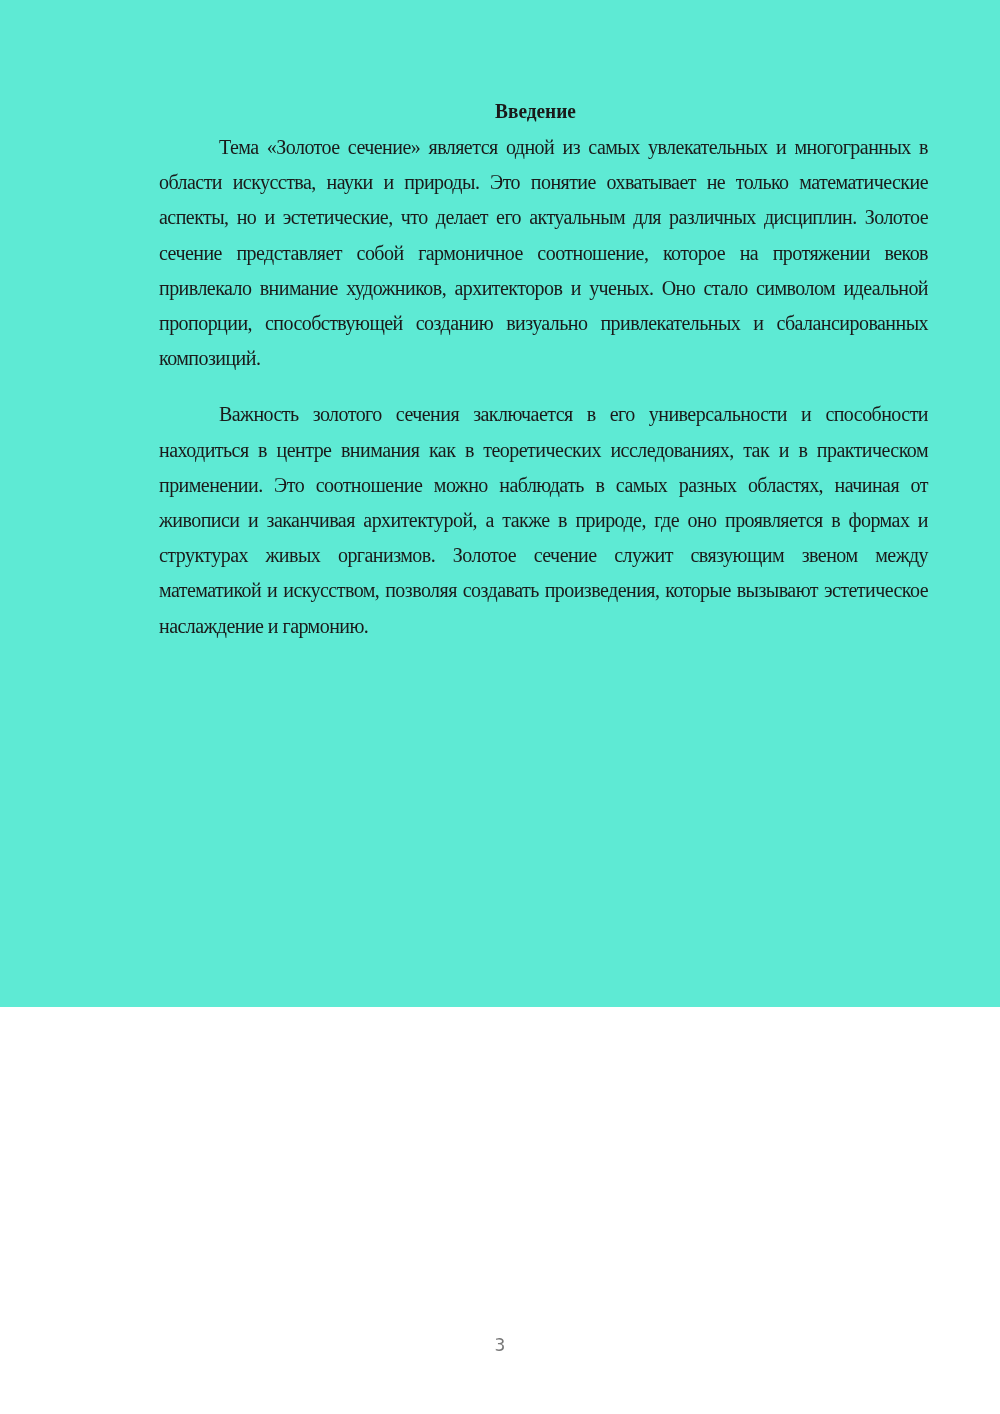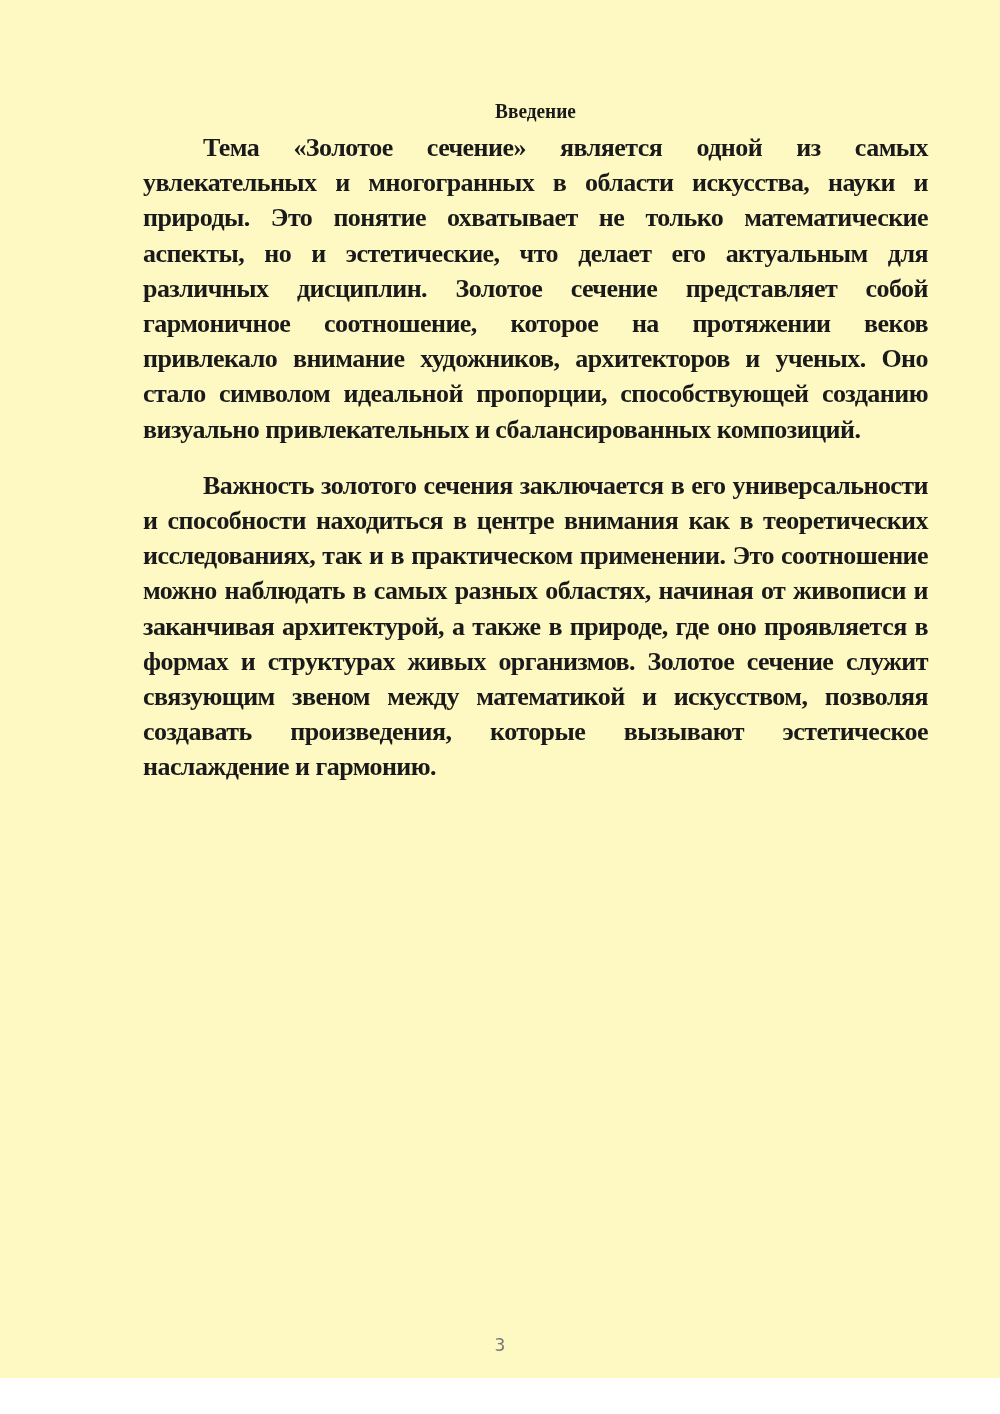--- a/index.html
+++ b/index.html
@@ -1,29 +1,29 @@
 <!DOCTYPE html>
 <html><head>
 <meta charset="utf-8">
 <style>
   html, body { margin:0; padding:0; background:#ffffff; }
   body { width:1000px; height:1414px; position:relative; overflow:hidden; }
-  .page { position:absolute; left:0; top:0; width:1000px; height:1378px; background:#fef9c3; }
+  .page { position:absolute; left:0; top:0; width:1000px; height:1007px; background:#5eead4; }
   .content {
     position:absolute; left:143px; top:96px; width:785px;
     font-family:"Liberation Serif", serif; color:#1a1a1a;
   }
   .title {
     text-align:center; font-weight:bold; font-size:21px; line-height:30px;
     margin:0 0 4px 0; transform:scaleX(0.92); transform-origin:center;
   }
   .para {
-    font-size:26px; line-height:35.2px; text-align:justify;
-    text-indent:60px; margin:0 0 21px 0;
-    letter-spacing:-0.55px; word-spacing:0px;font-weight:bold;
+    font-size:20px; line-height:35.2px; text-align:justify;
+    text-indent:60px; margin:0 0 21px 16px;
+    letter-spacing:-0.55px; word-spacing:0px;
   }
   .pagenum {
     position:absolute; left:0; width:1000px; top:1335px; text-align:center;
     font-family:"DejaVu Sans", sans-serif; font-size:17px; color:#777777;
   }
 </style>
 </head>
 <body>
 
 <div class="page">

